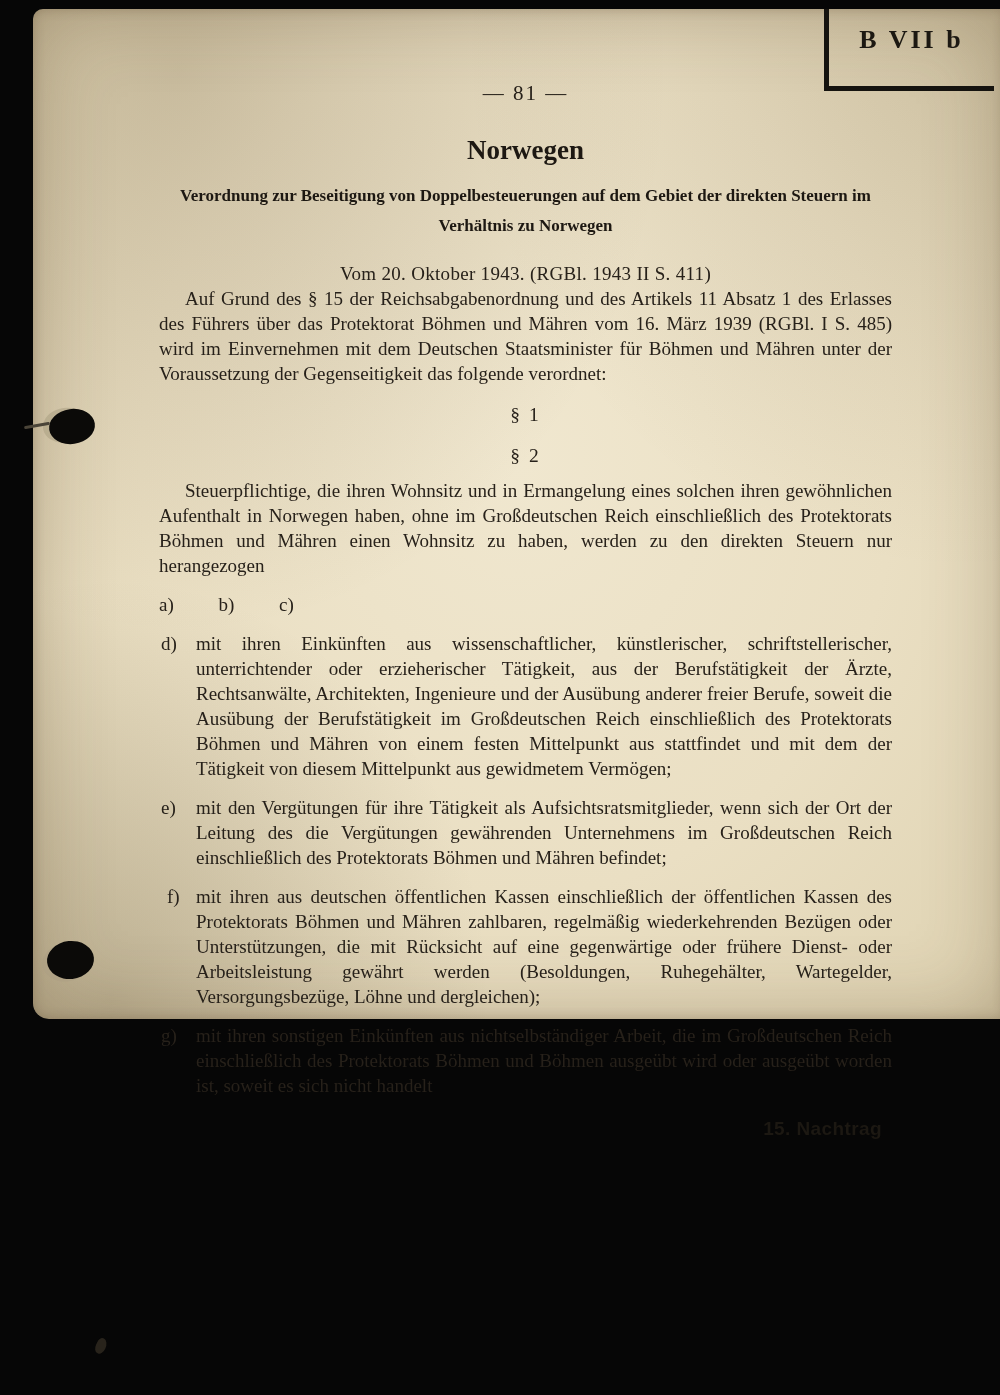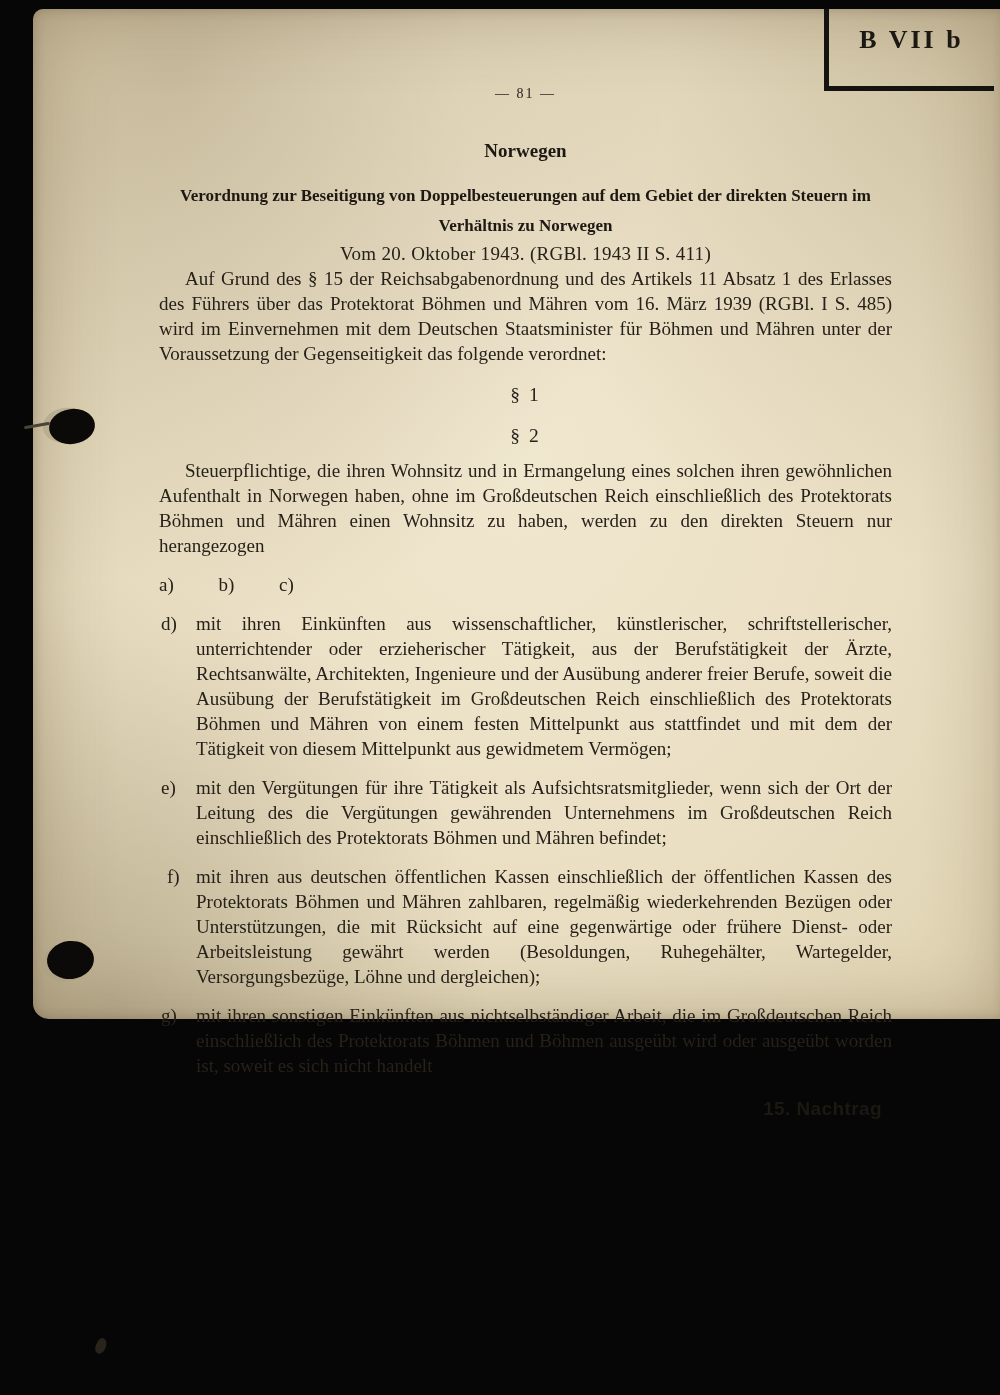--- a/index.html
+++ b/index.html
@@ -47,40 +47,41 @@
   
   .content {
     position: absolute;
     left: 126px; right: 112px; top: 0;
     font-size: 19px;
     line-height: 25px;
   }
   .page-number {
     margin-top: 72px;
     text-align: center;
-    font-size: 14px;
+    font-size: 21px;
     letter-spacing: 2px;
   }
   .title {
     margin-top: 32px;
     text-align: center;
-    font-size: 19px;
+    font-size: 27px;
     font-weight: bold;
     color: #1d1812;
   }
   .subtitle {
     margin: 18px auto 0 auto;
     max-width: 700px;
     text-align: center;
     font-size: 17px;
     font-weight: bold;
     line-height: 30px;
     color: #1d1812;
   }
   .date-line {
+    margin-top: 20px;
     text-align: center;
     font-size: 19px;
     letter-spacing: 0.3px;
   }
   .para {
     text-align: justify;
     text-indent: 26px;
   }
   .para.tight { margin-top: 10px; }
   .section-mark {

